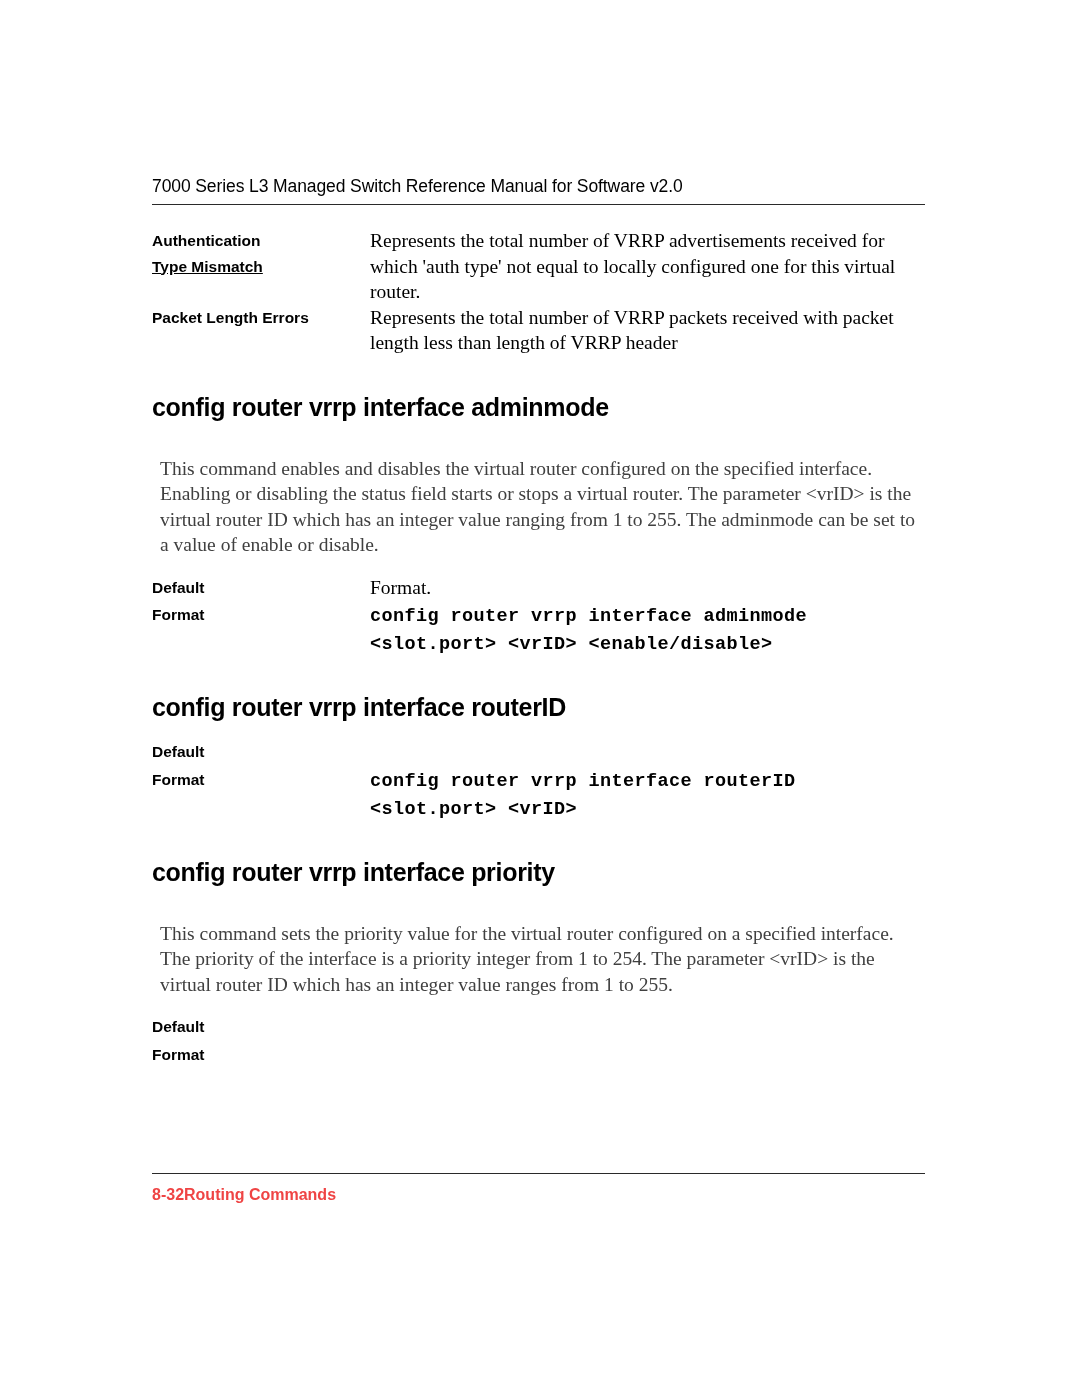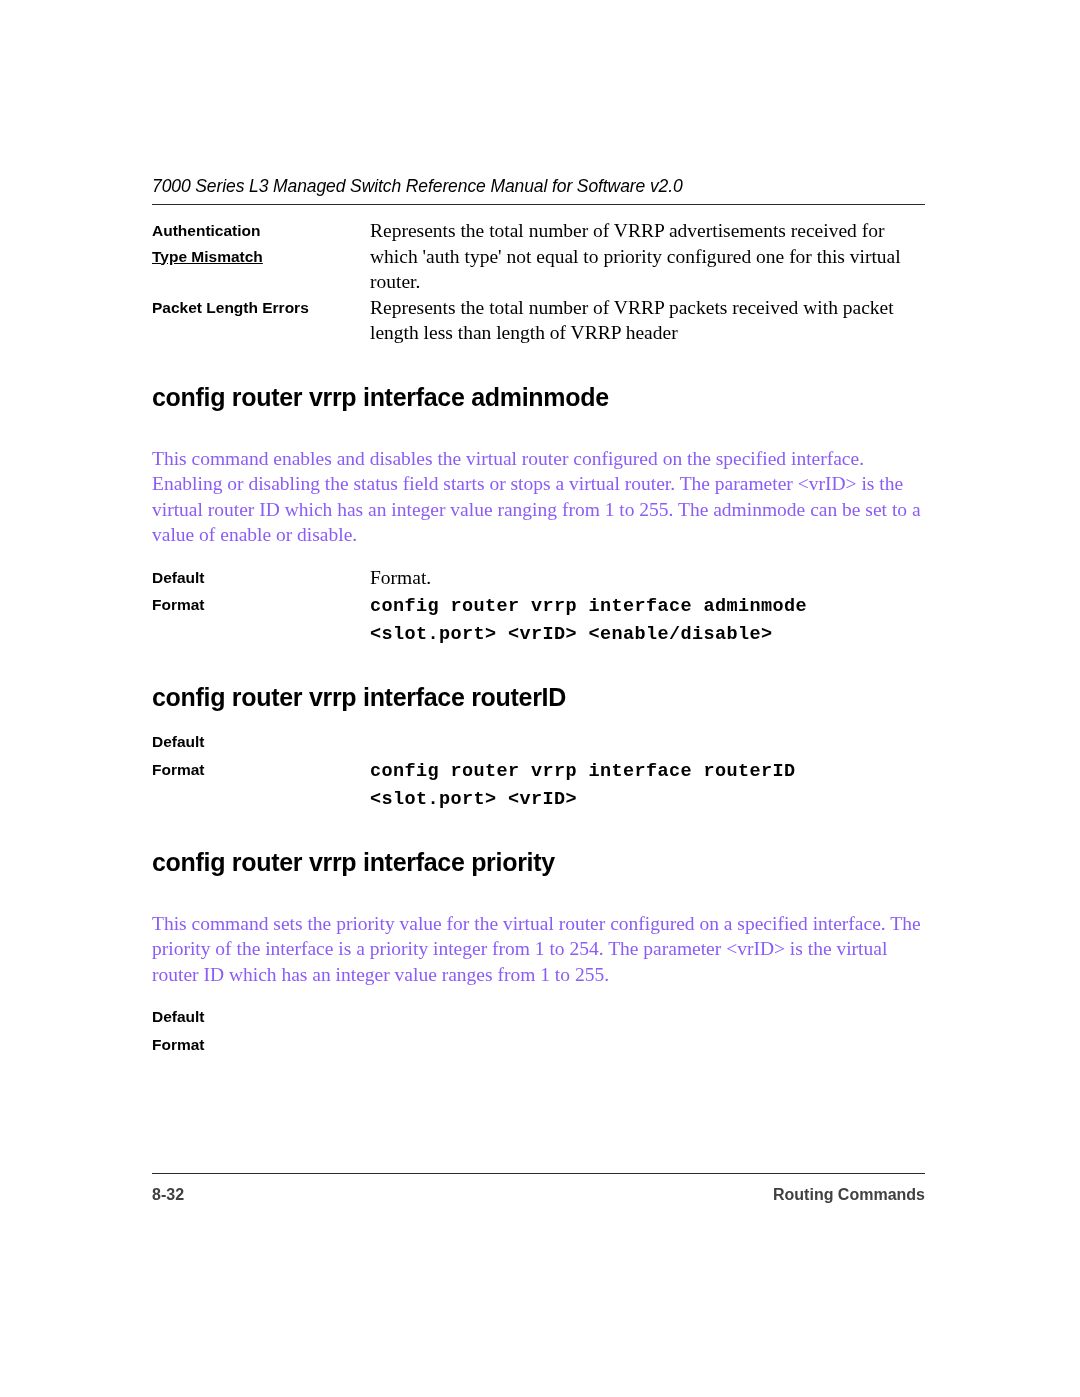--- a/index.html
+++ b/index.html
@@ -19,39 +19,38 @@
 
   
   .header {
     position: absolute;
     left: 152px;
     top: 176px;
     width: 773px;
   }
   .header-title {
     font-family: "Liberation Sans", sans-serif;
-    font-style: italic;
     font-size: 17.5px;
     letter-spacing: -0.1px;
     color: #000;
     white-space: nowrap;
   }
   .rule {
     border: none;
     border-top: 1.6px solid #2a2a2a;
     margin: 0;
     width: 100%;
   }
   .header .rule { margin-top: 7px; }
 
   
   .content {
     position: absolute;
     left: 152px;
-    top: 218px;
+    top: 228px;
     width: 773px;
   }
 
   
   .defrow {
     display: flex;
     align-items: flex-start;
   }
   .defrow .lbl {
     width: 218px;
@@ -83,22 +82,22 @@
     letter-spacing: -0.3px;
     margin: 0;
     color: #000;
   }
 
   
   p.desc {
     font-family: "Liberation Serif", serif;
     font-size: 19.5px;
     line-height: 25.5px;
-    margin: 0;
-    color: #8b5cf6;
+    margin: 8px;
+    color: #404040;
     text-align: left;
   }
 
   
   .code {
     font-family: "Liberation Mono", monospace;
     font-weight: bold;
     font-size: 18.5px;
     line-height: 26px;
     letter-spacing: 0.4px;
@@ -109,26 +108,25 @@
   
   .footer {
     position: absolute;
     left: 152px;
     top: 1173px;
     width: 773px;
   }
   .footer .rule { margin-bottom: 12px; }
   .footer-row {
     display: flex;
-    justify-content: space-between;
     align-items: baseline;
     font-family: "Liberation Sans", sans-serif;
     font-weight: bold;
     font-size: 16px;
-    color: #404040;
+    color: #ef4444;
   }
 </style>
 </head>
 <body>
 
 <div class="page">
 
   <div class="header">
     <div class="header-title">7000 Series L3 Managed Switch Reference Manual for Software v2.0</div>
     <hr class="rule">
@@ -137,21 +135,21 @@
   <div class="content">
 
     <div>
 
       <div class="defrow">
         <div class="lbl">
           <span>Authentication</span>
           <span class="l2">Type Mismatch</span>
         </div>
         <div class="val">
-          <p>Represents the total number of VRRP advertisements received for which 'auth type' not equal to priority configured one for this virtual router.</p>
+          <p>Represents the total number of VRRP advertisements received for which 'auth type' not equal to locally configured one for this virtual router.</p>
         </div>
       </div>
 
       <div class="defrow">
         <div class="lbl">
           <span>Packet Length Errors</span>
         </div>
         <div class="val">
           <p>Represents the total number of VRRP packets received with packet length less than length of VRRP header</p>
         </div>

